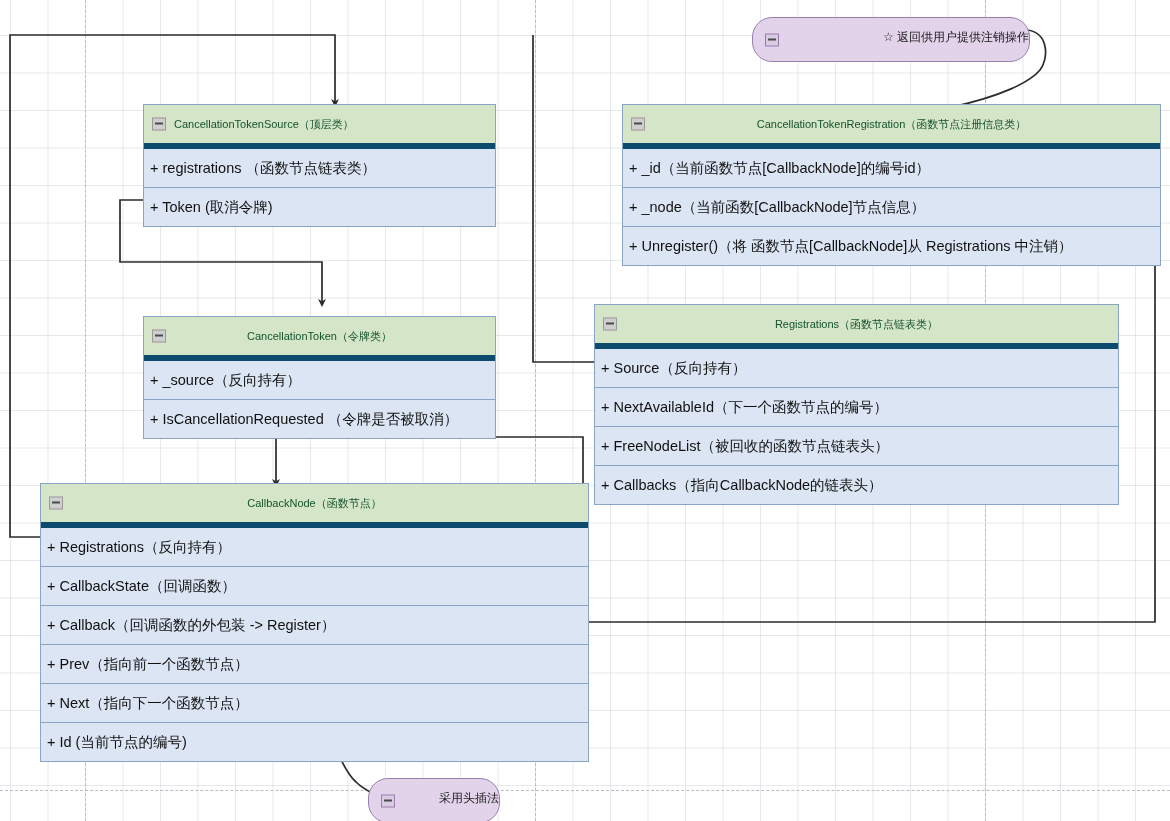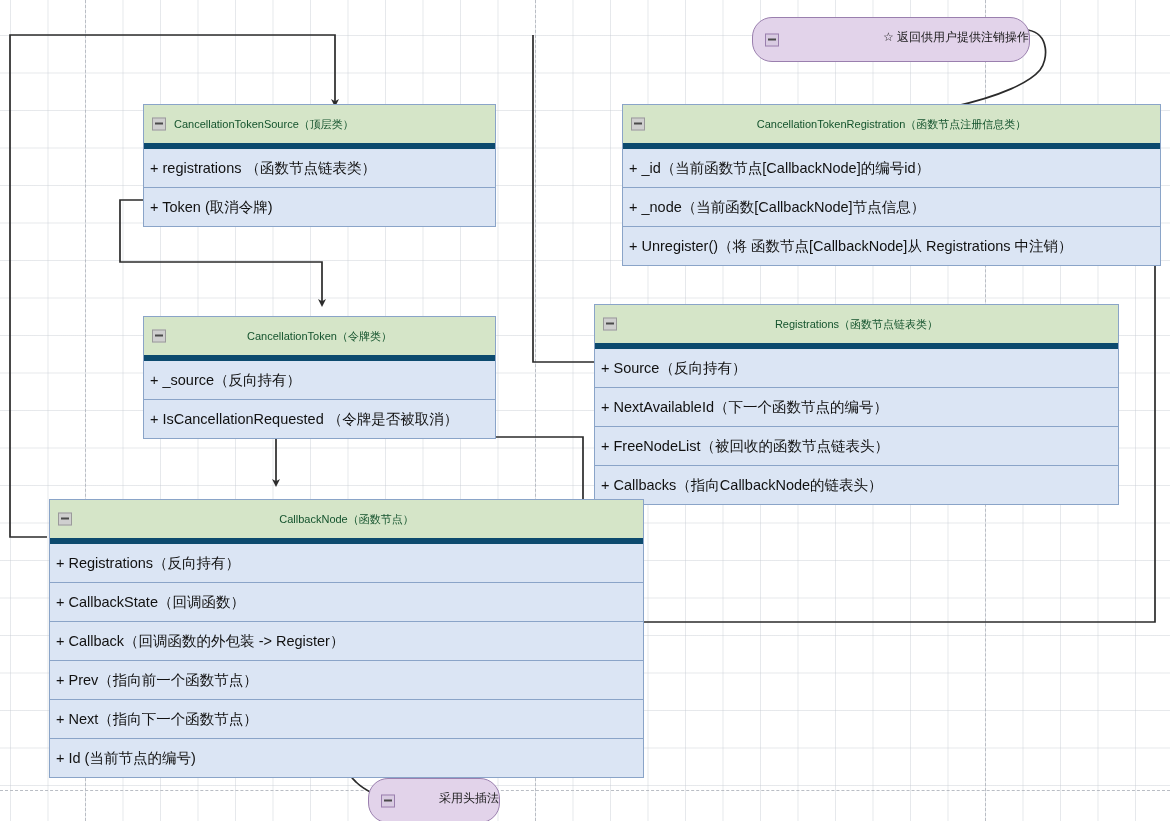--- a/index.html
+++ b/index.html
@@ -194,21 +194,21 @@
     <div class="uml-header">
       <span class="collapse-box"></span>
       <span>Registrations（函数节点链表类）</span>
     </div>
     <div class="uml-row">+ Source（反向持有）</div>
     <div class="uml-row">+ NextAvailableId（下一个函数节点的编号）</div>
     <div class="uml-row">+ FreeNodeList（被回收的函数节点链表头）</div>
     <div class="uml-row">+ Callbacks（指向CallbackNode的链表头）</div>
   </div>
 
-  <div class="uml" style="left:49px; top:483px; width:595px;margin-top:16px;">
+  <div class="uml" style="left:40px; top:483px; width:549px;">
     <div class="uml-header">
       <span class="collapse-box"></span>
       <span>CallbackNode（函数节点）</span>
     </div>
     <div class="uml-row">+ Registrations（反向持有）</div>
     <div class="uml-row">+ CallbackState（回调函数）</div>
     <div class="uml-row">+ Callback（回调函数的外包装 -&gt; Register）</div>
     <div class="uml-row">+ Prev（指向前一个函数节点）</div>
     <div class="uml-row">+ Next（指向下一个函数节点）</div>
     <div class="uml-row">+ Id     (当前节点的编号)</div>

